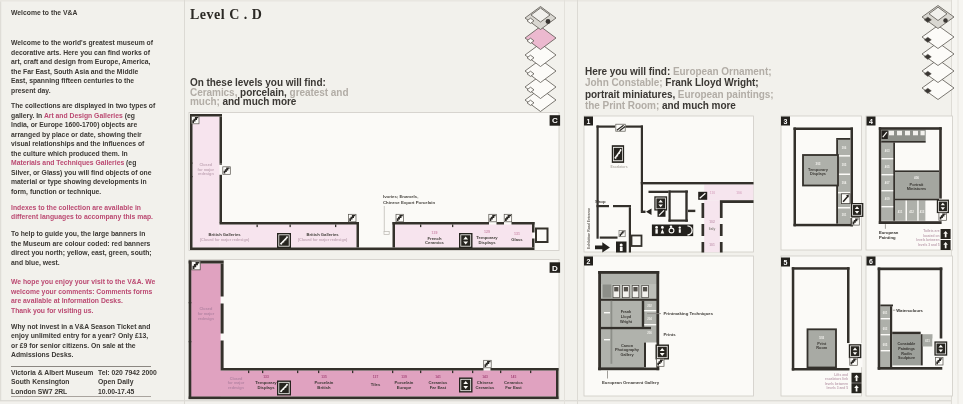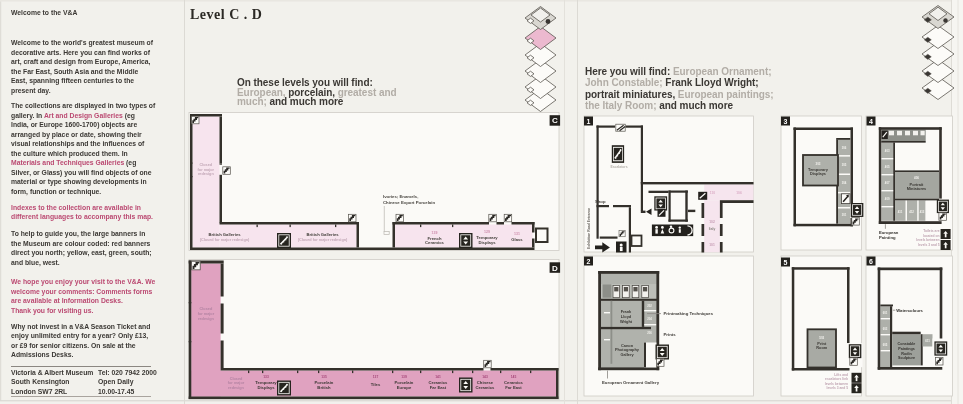--- a/index.html
+++ b/index.html
@@ -60,29 +60,29 @@
 London SW7 2RL</div>
 
 <div class="t" style="left:98px;top:368px;line-height:9.3px;">Tel: 020 7942 2000
 Open Daily
 10.00-17.45</div>
 
 <div style="position:absolute;left:11px;top:395.5px;width:140px;height:1px;background:#a9a49e"></div>
 
 <div class="ttl" style="left:190px;top:5px;">Level C . D</div>
 
-<div class="t st" style="left:190px;top:78px;margin-left:47px;">On these levels you will find:
-<span class="gy">European, </span>porcelain,<span class="gy"> greatest and</span>
+<div class="t st" style="left:190px;top:78px;">On these levels you will find:
+<span class="gy">Ceramics, </span>porcelain,<span class="gy"> greatest and</span>
 <span class="gy">much; </span>and much more</div>
 
 
 <div class="t st" style="left:585px;top:65.5px;line-height:11.6px;">Here you will find: <span class="gy">European Ornament;</span>
 <span class="gy">John Constable; </span>Frank Lloyd Wright;
 portrait miniatures,<span class="gy"> European paintings;</span>
-<span class="gy">the Italy Room; </span>and much more</div>
+<span class="gy">the Print Room; </span>and much more</div>
 
 <svg width="963" height="404" viewBox="0 0 963 404">
 <defs>
 <g id="st">
 <rect x="0" y="0" width="7.5" height="7.5" fill="#fcfbf8" stroke="#55524c" stroke-width="0.7"></rect>
 <path d="M0.8,6.8 L2.5,6.8 2.5,5.2 4,5.2 4,3.6 5.5,3.6 5.5,2 6.8,2 6.8,0.8 3.4,0.8 3.4,2.4 2,2.4 2,4 0.8,4 Z" fill="#2b2925"></path>
 </g>
 <g id="esc">
 <rect x="0.7" y="0.7" width="12.6" height="13.6" fill="#fcfbf8" stroke="#26241f" stroke-width="1.4"></rect>
 <rect x="2.2" y="2.2" width="9.6" height="10.6" fill="#26241f"></rect>

